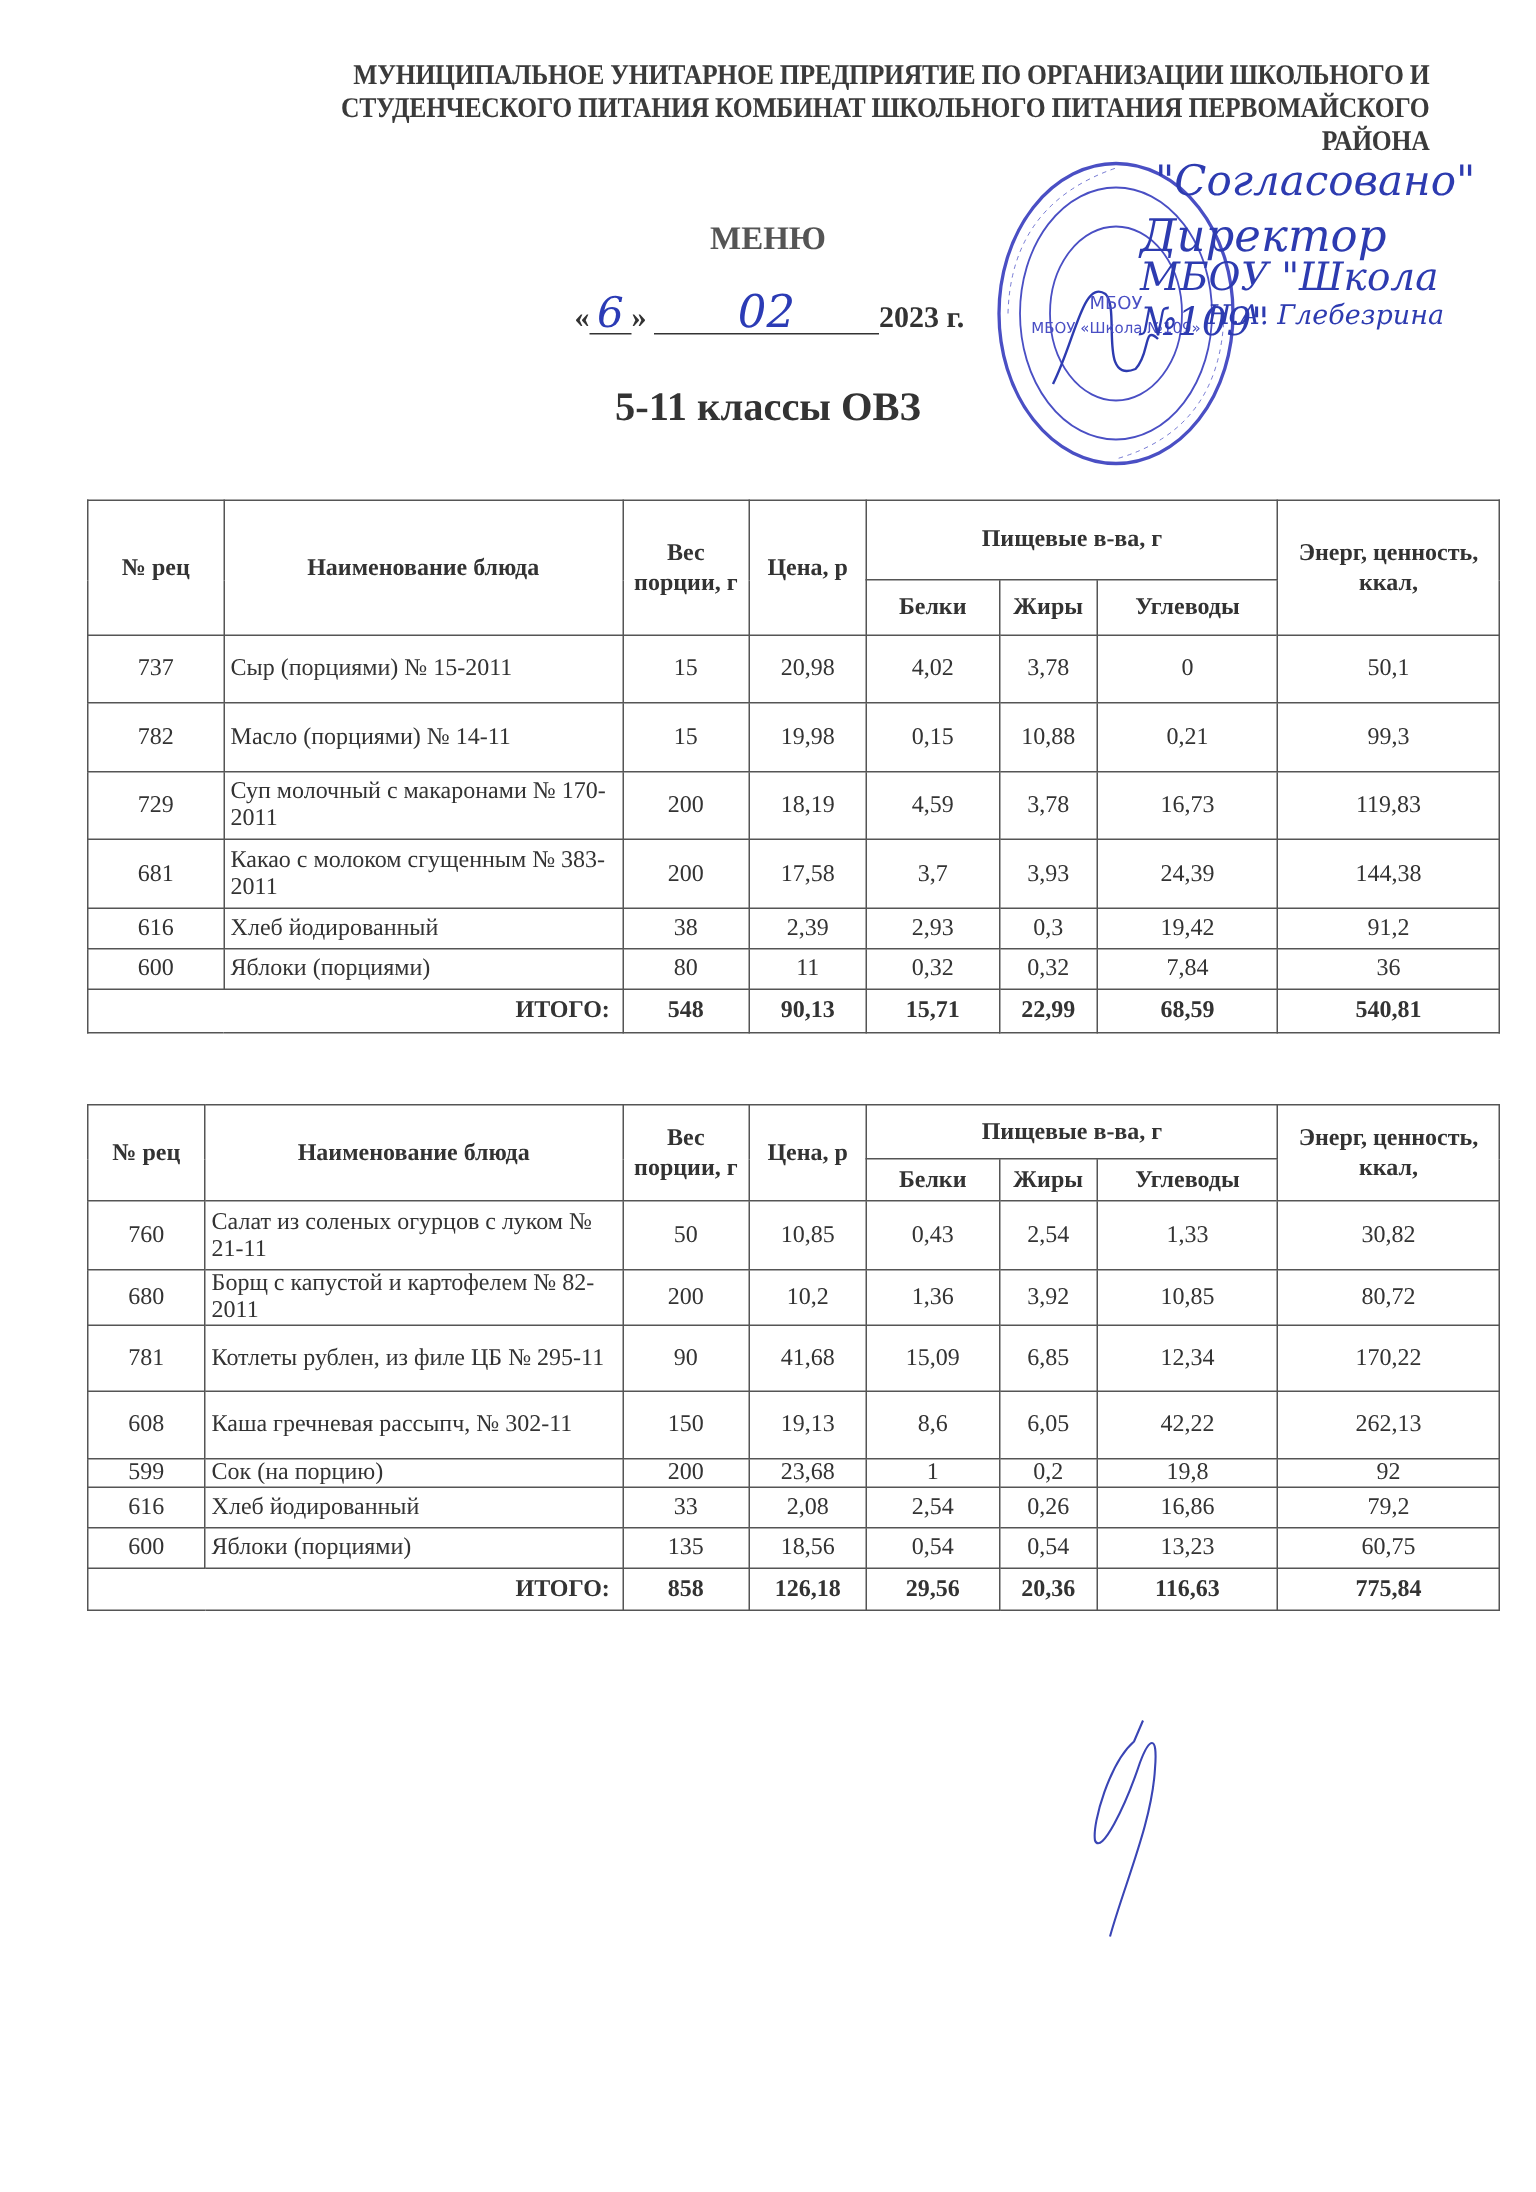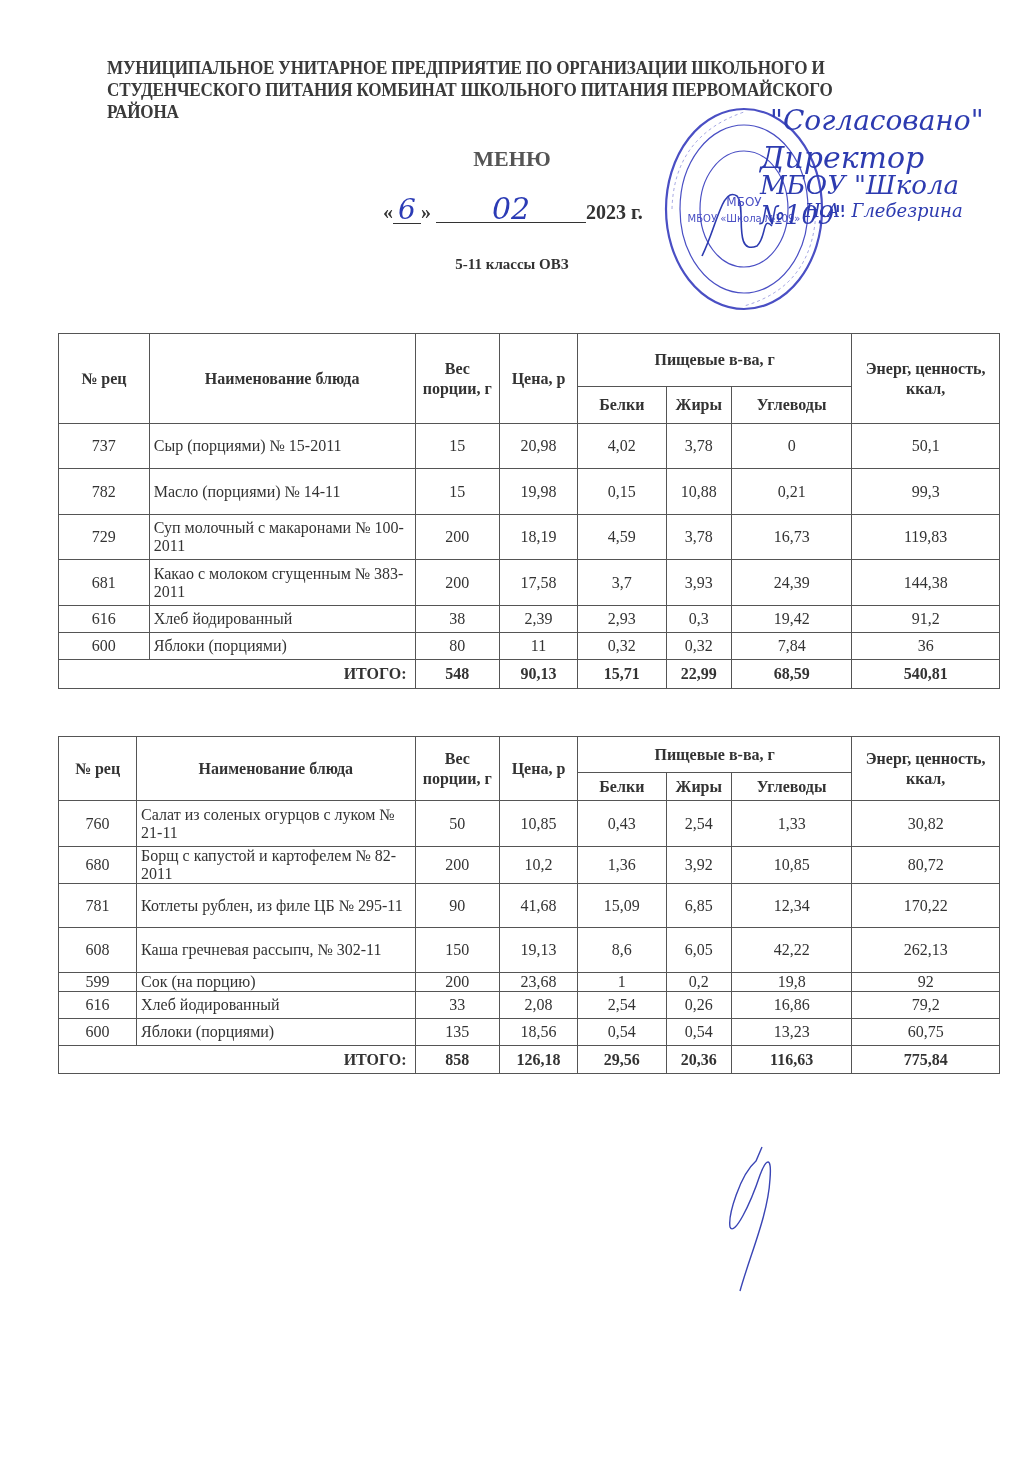--- a/index.html
+++ b/index.html
@@ -1,30 +1,30 @@
 <!DOCTYPE html>
 <html><head>
 <meta charset="utf-8">
 <style>
   html, body { margin: 0; padding: 0; background: #ffffff; }
   body { width: 1024px; height: 1461px; position: relative; overflow: hidden;
          font-family: "Liberation Serif", "DejaVu Serif", serif; color: #333333; }
-  .header { position: absolute; left: 60px; top: 40px; width: 940px; text-align: left; margin-top: 17px; }
+  .header { position: absolute; left: 60px; top: 40px; width: 940px; text-align: right; }
   .org { font-family: "Liberation Serif", serif; font-weight: bold; font-size: 19px; line-height: 22px;
          color: #3a3a3a; letter-spacing: -0.2px; transform: scaleX(0.9); transform-origin: center top; }
   .menu-title { position: absolute; left: 0; width: 1024px; top: 146px; text-align: center;
                 font-weight: bold; font-size: 22px; color: #555; }
   .date-line { position: absolute; top: 196px; left: 383px; font-size: 20px; font-weight: bold; color: #333; }
   .date-line .q { display: inline-block; }
   .date-day { display: inline-block; width: 28px; border-bottom: 1.5px solid #333; text-align: center;
               font-family: "DejaVu Serif", serif; font-style: italic; font-weight: normal; color: #2b3bb5; font-size: 28px; line-height: 26px; }
   .date-month { display: inline-block; width: 150px; border-bottom: 1.5px solid #333; text-align: center;
               font-family: "DejaVu Serif", serif; font-style: italic; font-weight: normal; color: #2b3bb5; font-size: 30px; line-height: 26px; }
   .grade { position: absolute; left: 0; width: 1024px; top: 256px; text-align: center;
-           font-weight: bold; font-size: 15px; color: #333; }
+           font-weight: bold; font-size: 27px; color: #333; }
 
   table.menu { position: absolute; left: 58px; border-collapse: collapse; table-layout: fixed; width: 942px;
                font-family: "Liberation Serif", serif; font-size: 16px; color: #333; }
   table.menu td, table.menu th { border: 1px solid #555; padding: 0 4px; text-align: center; vertical-align: middle; }
   table.menu th { font-weight: bold; font-size: 16px; line-height: 20px; }
   table.menu td.name { text-align: left; line-height: 18px; }
   table.menu tr.total td { font-weight: bold; }
   table.menu tr.total td.label { text-align: right; padding-right: 8px; padding-left: 36px; }
   #t1 { top: 333px; }
   #t2 { top: 736px; }
@@ -115,21 +115,21 @@
         <td class="name">Масло (порциями) № 14-11</td>
         <td>15</td>
         <td>19,98</td>
         <td>0,15</td>
         <td>10,88</td>
         <td>0,21</td>
         <td>99,3</td>
       </tr>
       <tr style="height: 45px;">
         <td>729</td>
-        <td class="name">Суп молочный с макаронами № 100-2011</td>
+        <td class="name">Суп молочный с макаронами № 170-2011</td>
         <td>200</td>
         <td>18,19</td>
         <td>4,59</td>
         <td>3,78</td>
         <td>16,73</td>
         <td>119,83</td>
       </tr>
       <tr style="height: 46px;">
         <td>681</td>
         <td class="name">Какао с молоком сгущенным № 383-2011</td>

